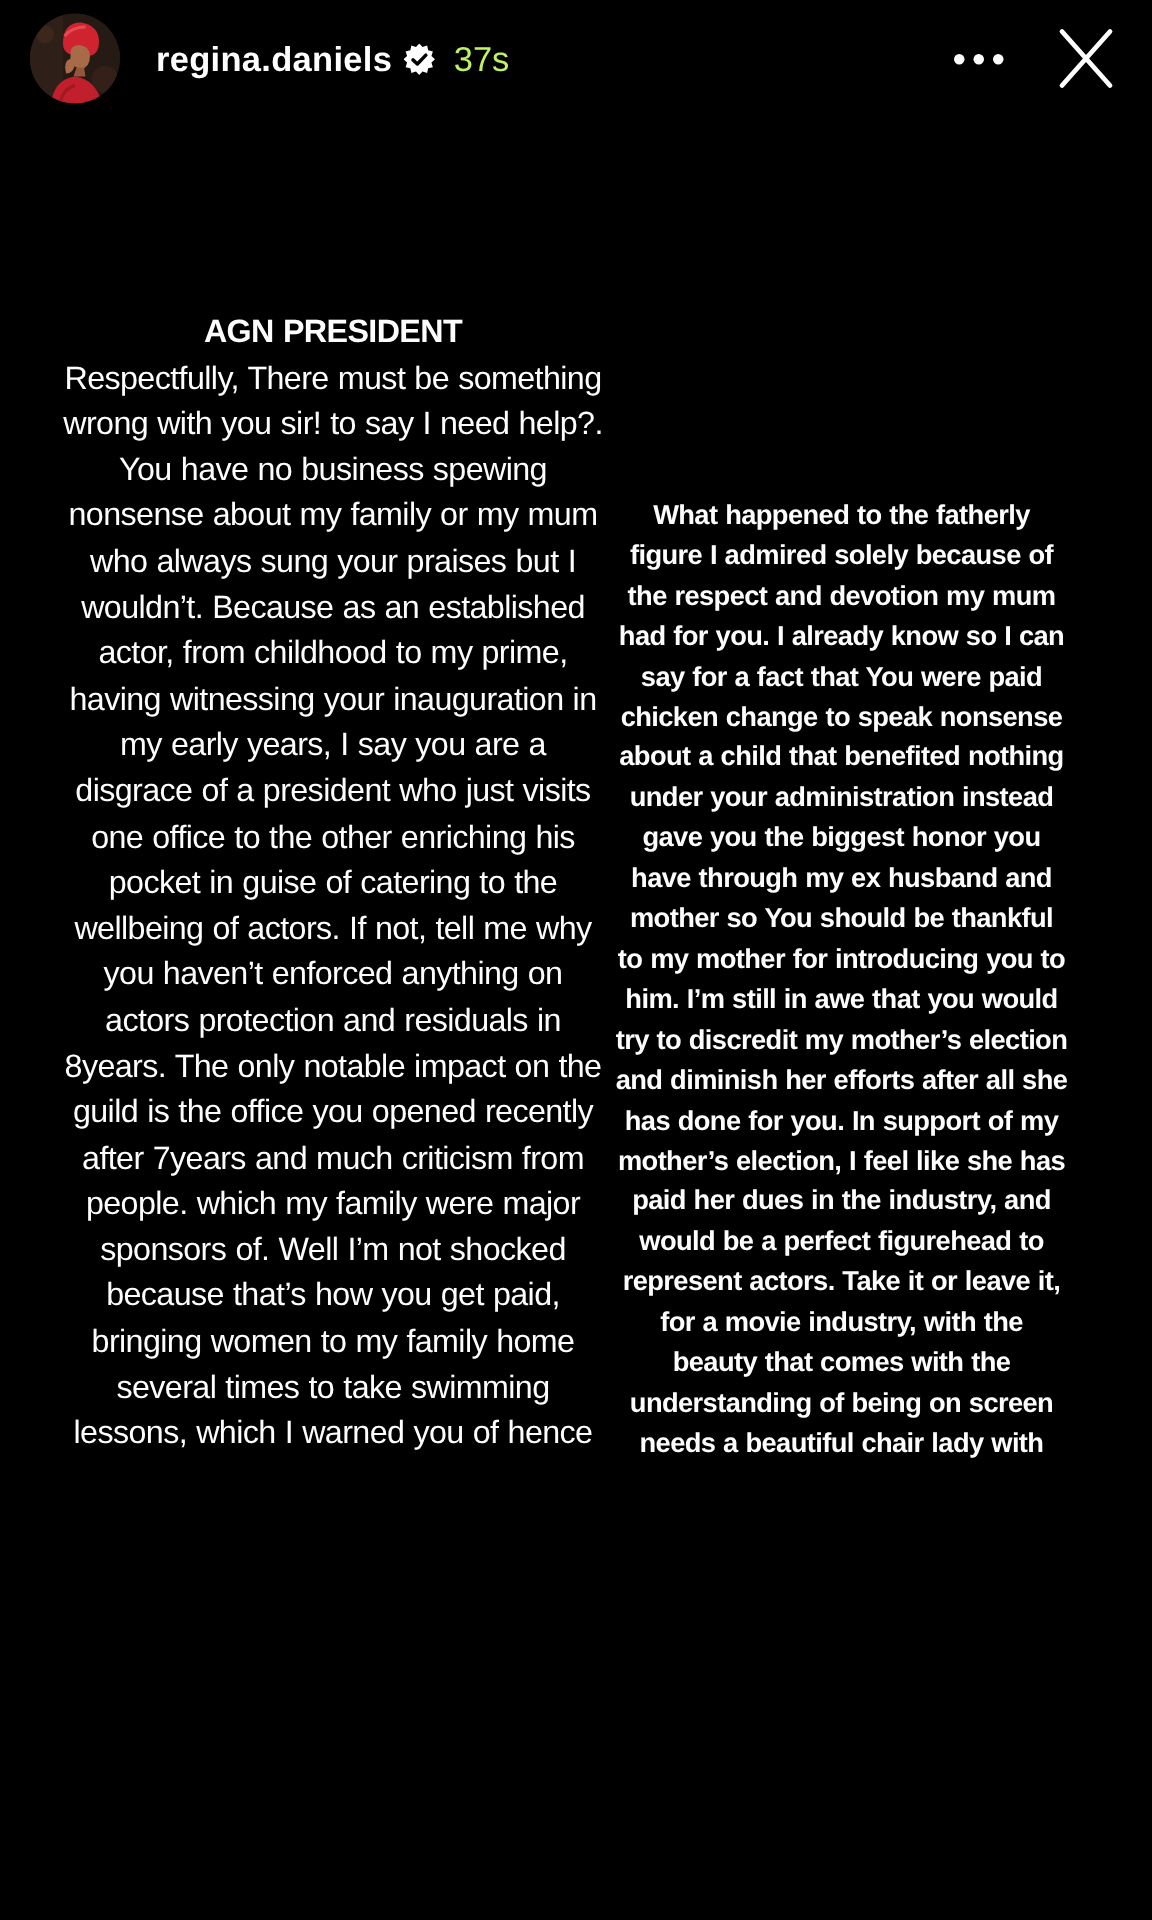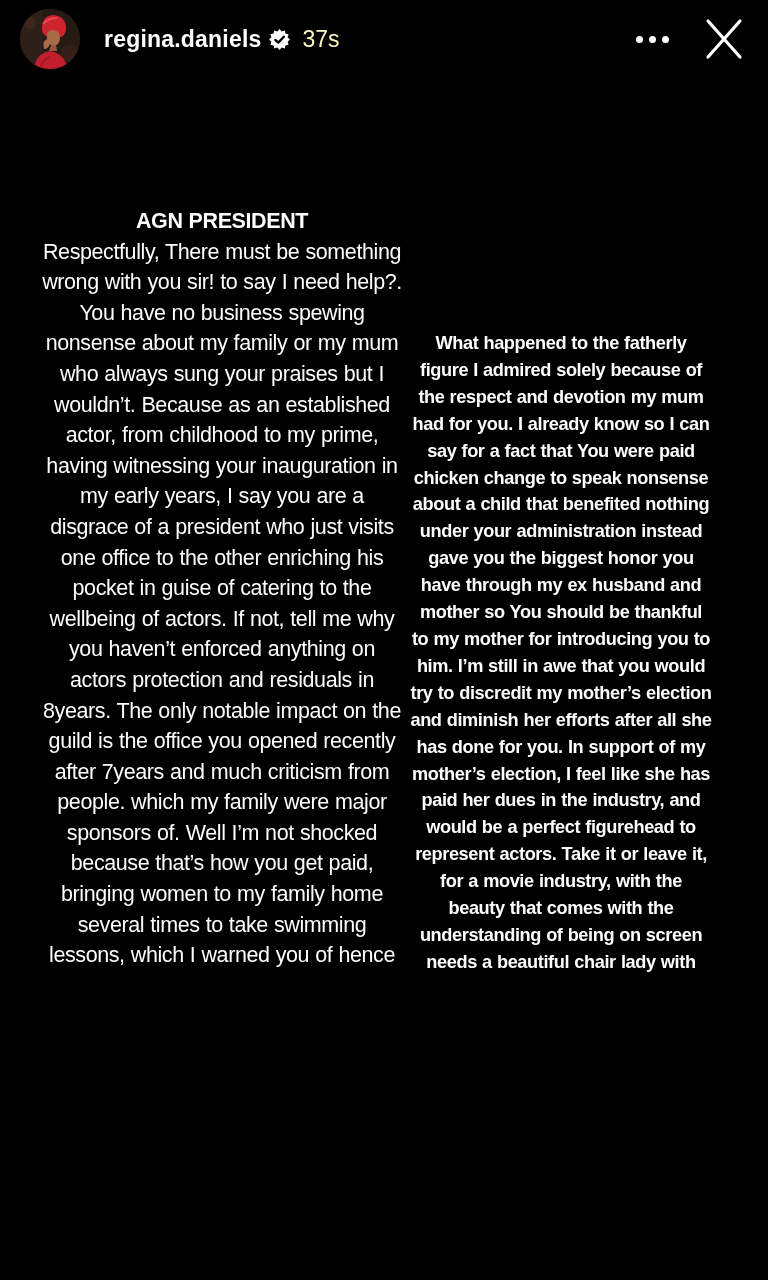--- a/index.html
+++ b/index.html
@@ -44,21 +44,21 @@
   }
   .verified {
     width: 21px; height: 21px;
     margin-left: 8px;
     flex: 0 0 auto;
   }
   .timestamp {
     margin-left: 12px;
     font-size: 23px;
     font-weight: 400;
-    color: #fef9c3;
+    color: #bef264;
     white-space: nowrap;
     text-align: right;
   }
   .header-spacer { flex: 1 1 auto; }
   .more-btn {
     width: 48px; height: 48px;
     display: flex;
     align-items: center;
     justify-content: center;
     gap: 6px;

